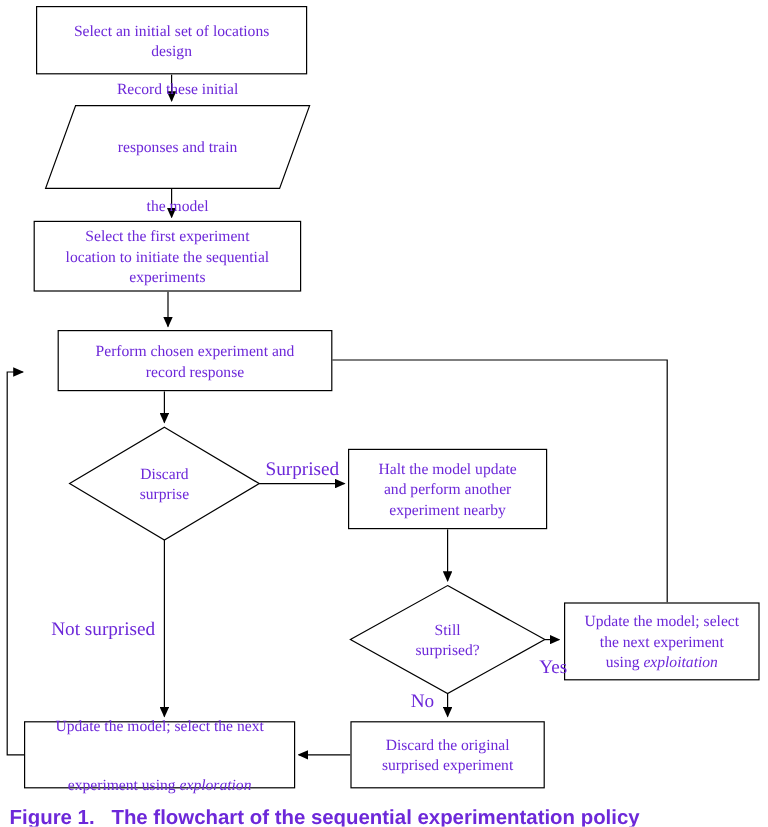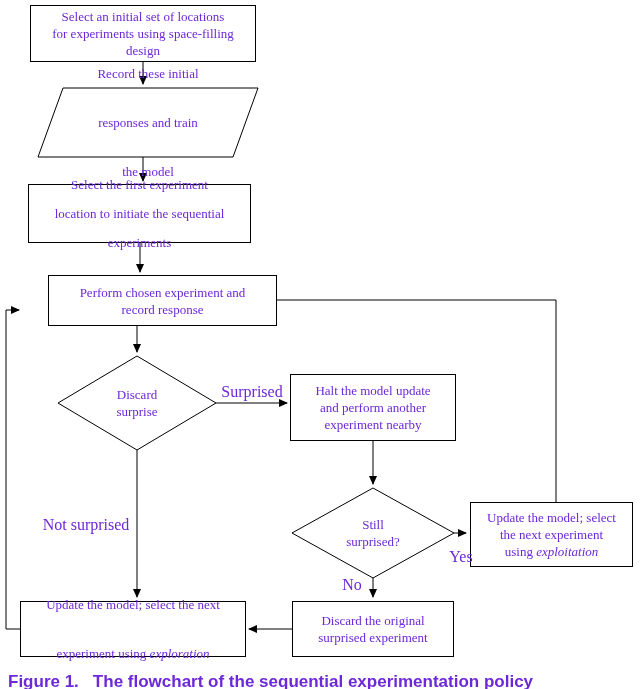--- a/index.html
+++ b/index.html
@@ -80,31 +80,30 @@
     <path class="edge" d="M454,533 H466" marker-end="url(#arr)"></path>
     <path class="edge" d="M373,578 V597" marker-end="url(#arr)"></path>
     <path class="edge" d="M292,629 H249" marker-end="url(#arr)"></path>
     <path class="edge" d="M137,450 V597" marker-end="url(#arr)"></path>
     <path class="edge" d="M556,502 V300 H254" marker-end="url(#arr)"></path>
     <path class="edge" d="M20,629 H6 V310 H19" marker-end="url(#arr)"></path>
   </svg>
 
   <div class="node rect" style="left:30px; top:5px; width:226px; height:57px;">
     <span class="line">Select an initial set of locations</span>
-    <span class="line">for experiments using space-filling</span>
     <span class="line">design</span>
   </div>
 
   <div class="node shape-text" style="left:38px; top:88px; width:220px; height:69px;gap:32px;">
     <span class="line">Record these initial</span>
     <span class="line">responses and train</span>
     <span class="line">the model</span>
   </div>
 
-  <div class="node rect" style="left:28px; top:184px; width:223px; height:59px;gap:12px;">
+  <div class="node rect" style="left:28px; top:184px; width:223px; height:59px;">
     <span class="line">Select the first experiment</span>
     <span class="line">location to initiate the sequential</span>
     <span class="line">experiments</span>
   </div>
 
   <div class="node rect" style="left:20px; top:275px; width:229px; height:51px;margin-left:28px;">
     <span class="line">Perform chosen experiment and</span>
     <span class="line">record response</span>
   </div>
 

